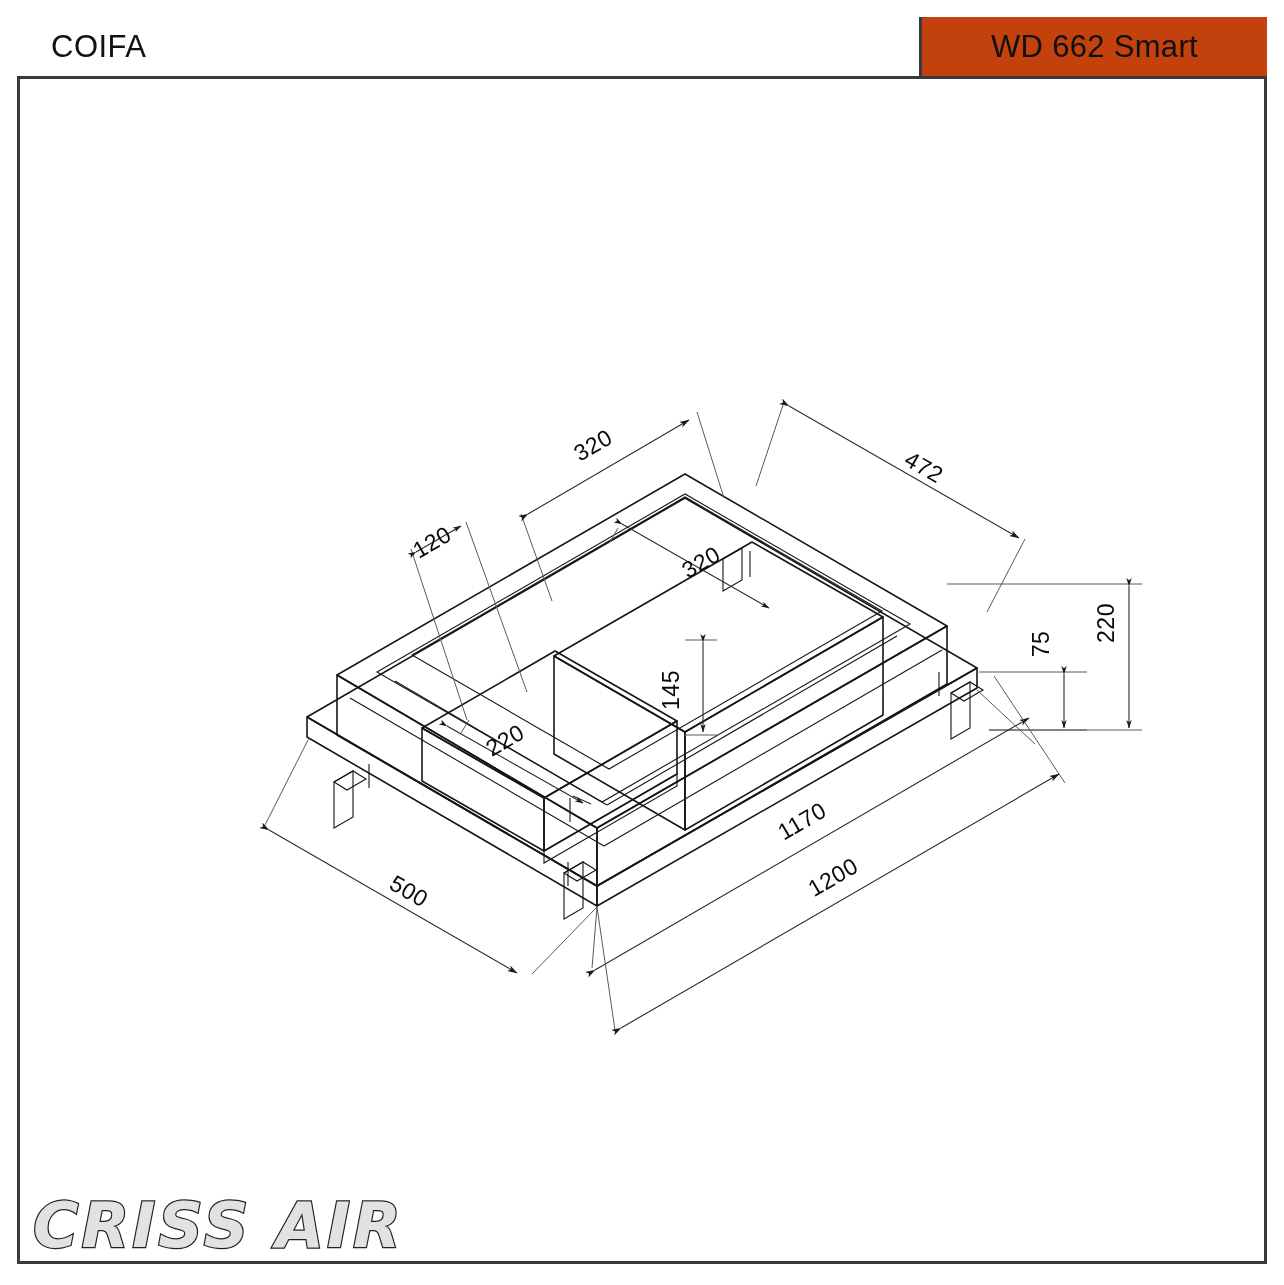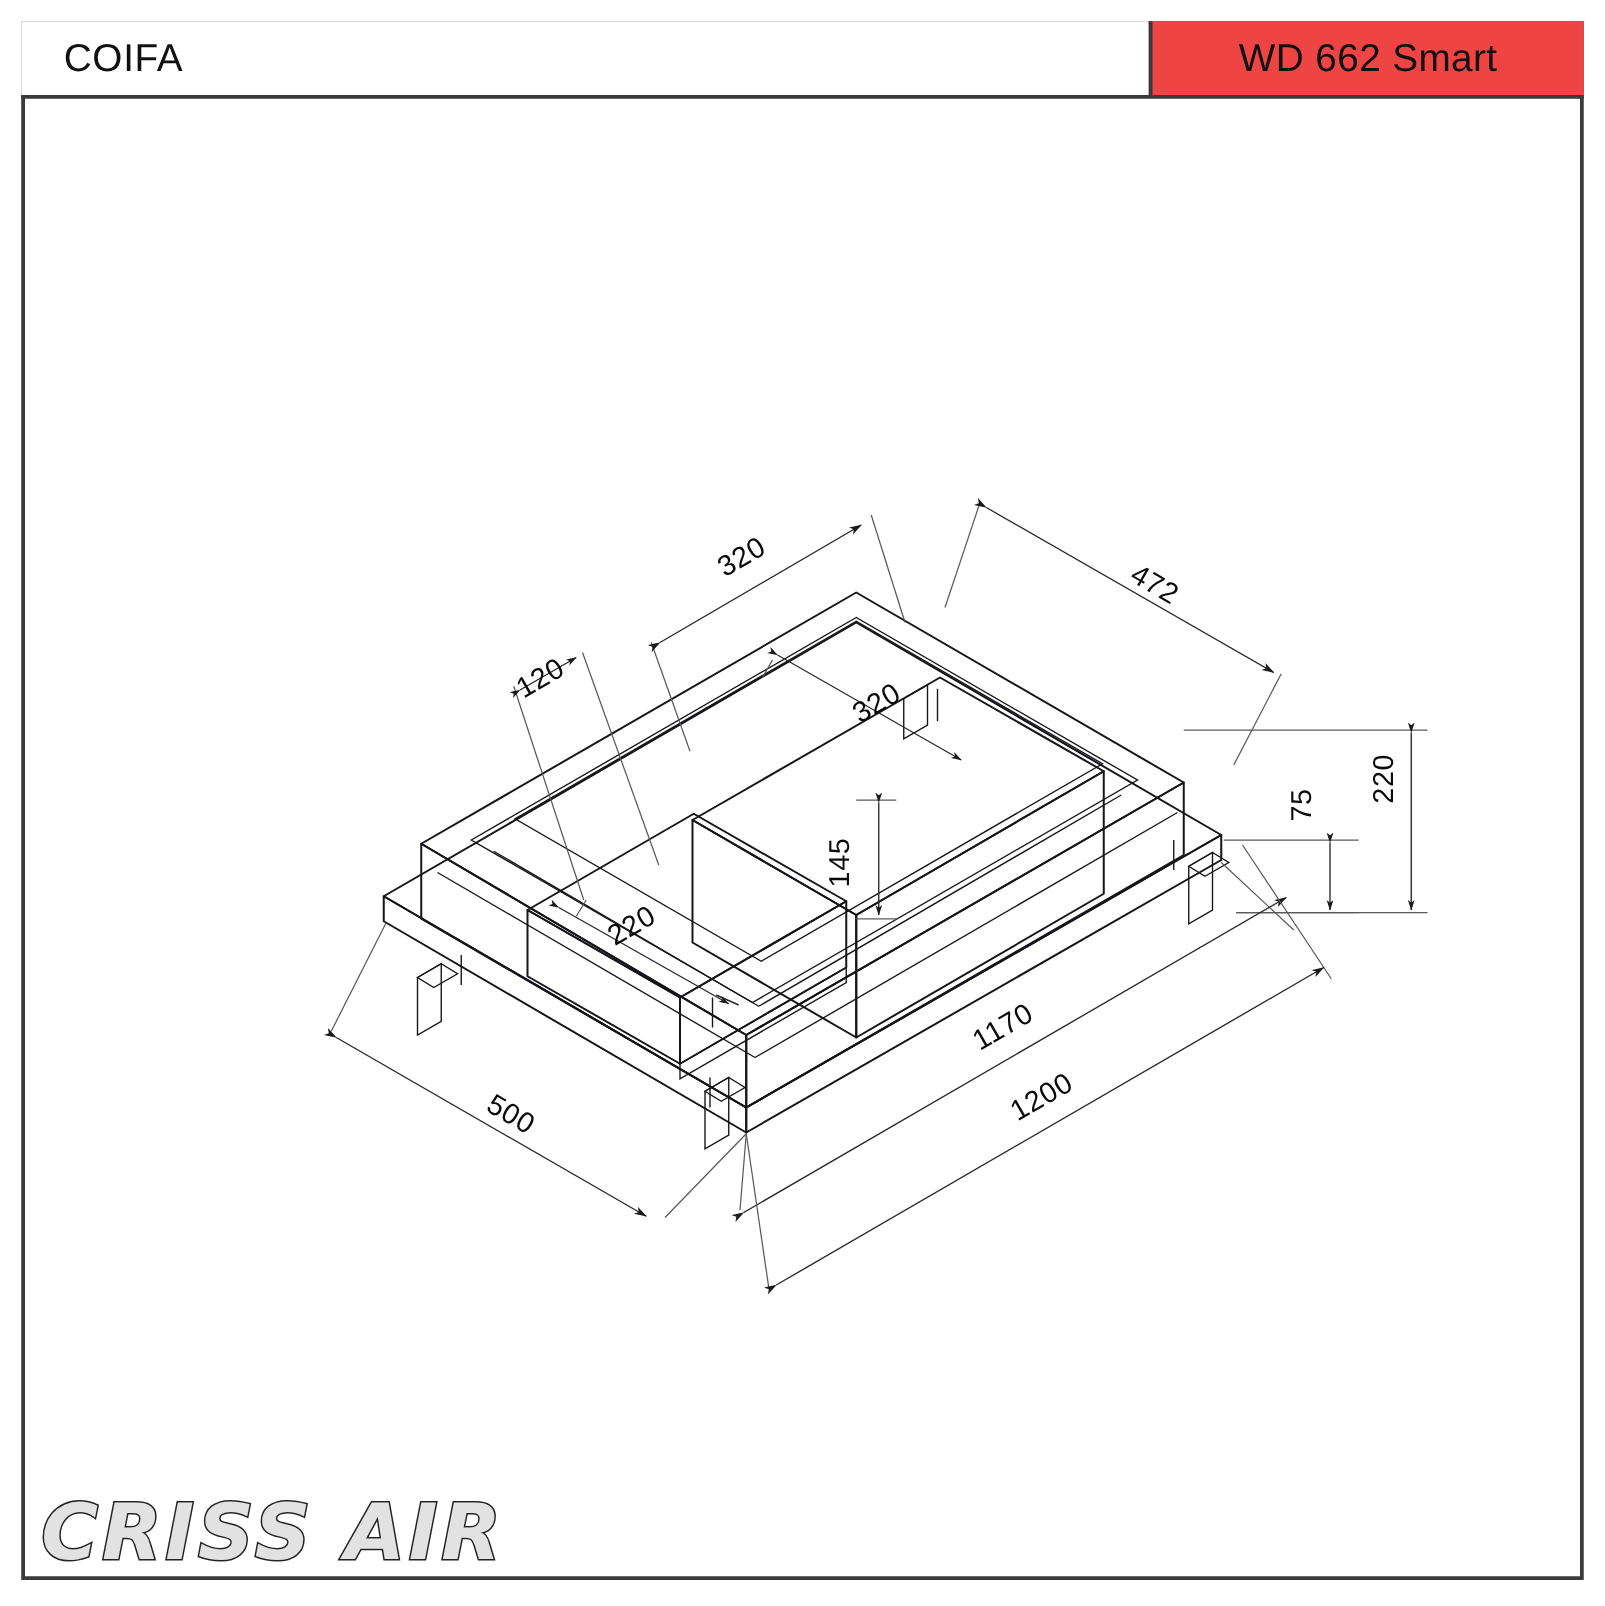--- a/index.html
+++ b/index.html
@@ -50,21 +50,21 @@
     box-sizing: border-box;
     background: #ffffff;
   }
   .title-left .txt {
     font-size: 31px;
     color: #111111;
     letter-spacing: 0.5px;
   }
   .title-right {
     width: 348px;
-    background: #ef4444;
+    background: #c2410c;
     border-left: 3px solid #3a3a3a;
     display: flex;
     align-items: center;
     justify-content: center;
     box-sizing: border-box;
   }
   .title-right .txt {
     font-size: 31px;
     color: #111111;
     letter-spacing: 0.3px;

